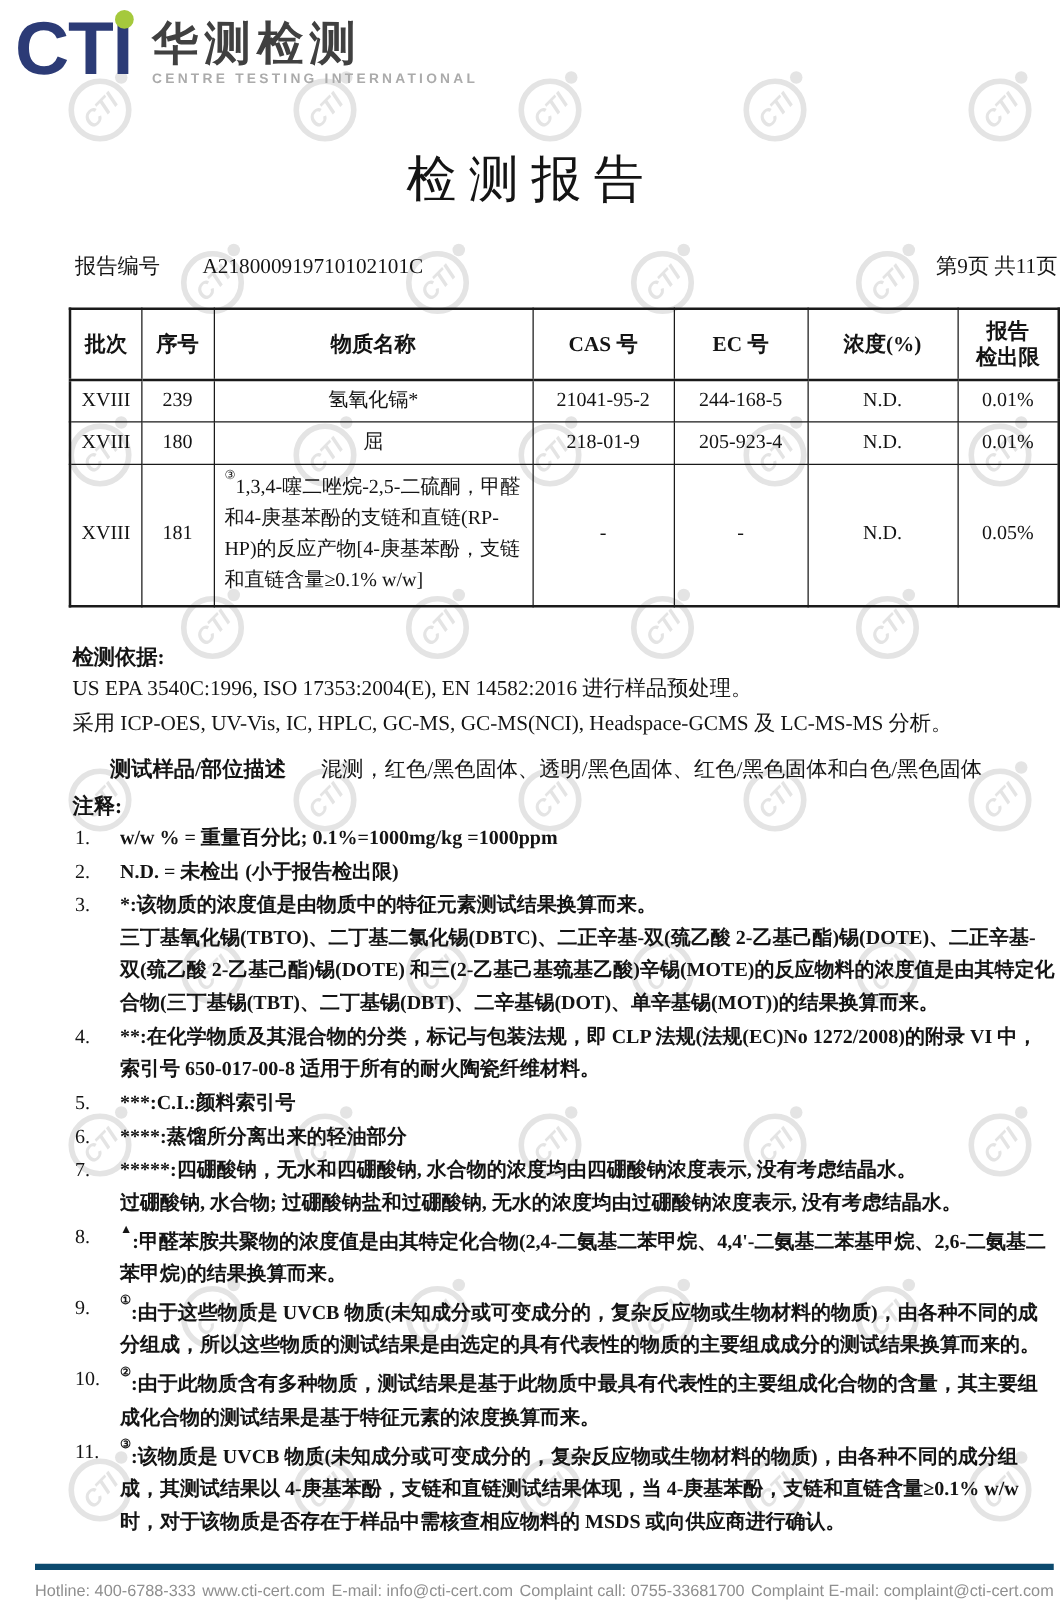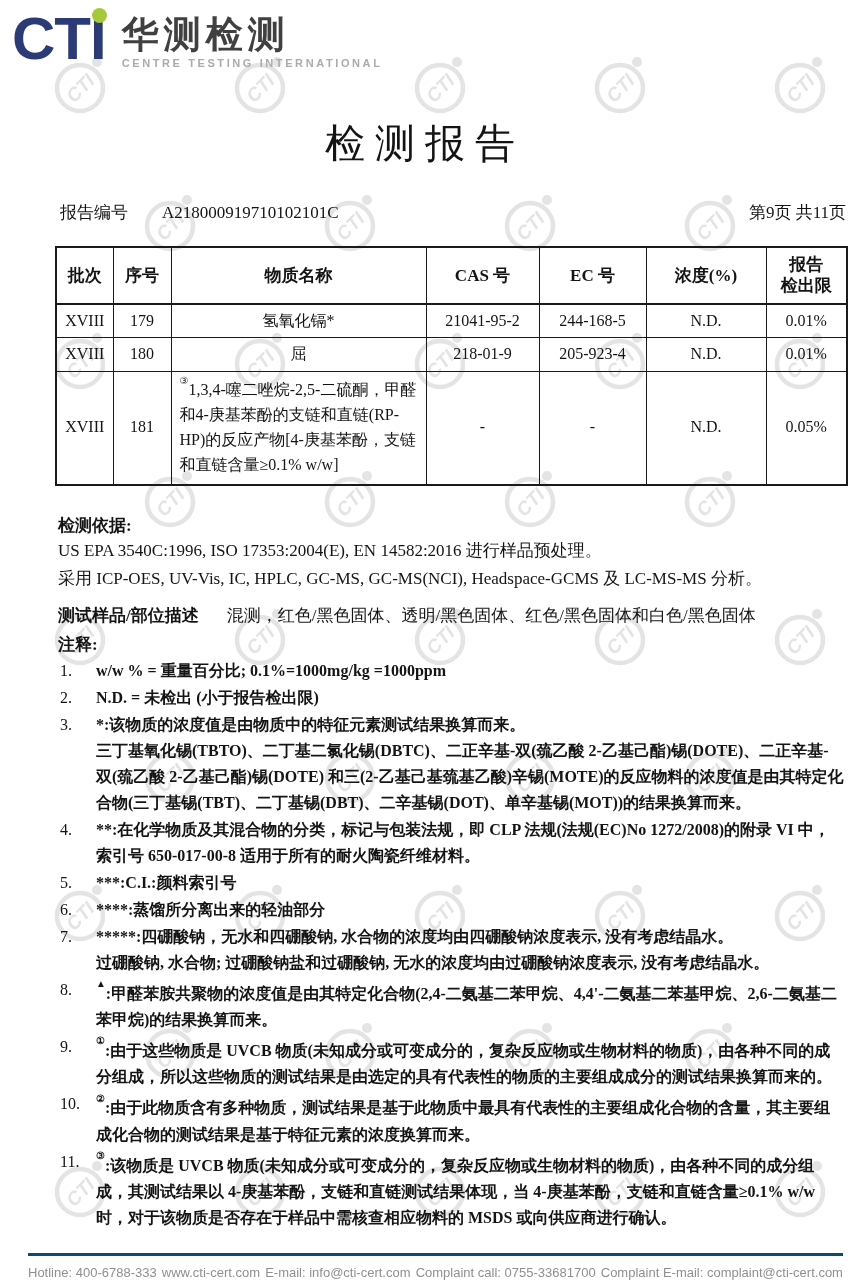--- a/index.html
+++ b/index.html
@@ -44,32 +44,32 @@
     white-space:pre-line; border-bottom-width:2px; }
   td { font-size:16px; text-align:center; padding:4px 3px; line-height:1.55;margin-top:37px; }
   tbody tr:nth-child(3) td.name-cell { text-align:left; padding:6px 8px; }
   sup { font-size:0.62em; position:relative; top:-0.55em; }
 
   
   .basis { margin:28px 4px 0 58px; font-size:17px; }
   .bold-head { font-weight:700; font-size:17px; }
   .basis-line { line-height:28px; }
   .sample-line { margin:10px 4px 0 58px; font-size:17px; line-height:26px; }
-  .sample-line .lbl { font-weight:700; margin-right:28px; }
+  .sample-line .lbl { font-weight:700; margin-right:28px;margin-left:30px; }
   .notes-head { margin:4px 0 2px 58px; }
 
   
   .notes { margin:2px 6px 0 60px; }
   .note { display:flex; font-size:16px; line-height:26px; margin-top:1px; }
   .note-num { flex:0 0 36px; }
   .note-text { flex:1; white-space:pre-line;font-weight:bold; }
 
   
   .footer { position:absolute; left:28px; right:7px; bottom:8px; z-index:1;
-    border-top:3px solid #0c4a6e; padding-top:9px;
+    border-top:5px solid #0c4a6e; padding-top:9px;
     display:flex; justify-content:space-between;
     font-family:"Liberation Sans", sans-serif; font-size:13px; color:#8f8f8f; }
 </style>
 </head>
 <body>
 
 <div class="page">
   <div class="wm-layer" id="watermarks">
       <svg class="wm" style="left:53px;top:52px" width="54" height="64" viewBox="0 0 54 64">
         <circle cx="27" cy="36" r="23" fill="none" stroke="#e4e4e4" stroke-width="4.5"></circle>
@@ -319,21 +319,21 @@
           <th>CAS 号</th>
           <th>EC 号</th>
           <th>浓度(%)</th>
           <th>报告
 检出限</th>
         </tr>
       </thead>
       <tbody>
           <tr>
             <td>XVIII</td>
-            <td>179</td>
+            <td>239</td>
             <td class="name-cell">氢氧化镉*</td>
             <td>21041-95-2</td>
             <td>244-168-5</td>
             <td>N.D.</td>
             <td>0.01%</td>
           </tr>
           <tr>
             <td>XVIII</td>
             <td>180</td>
             <td class="name-cell">屈</td>

